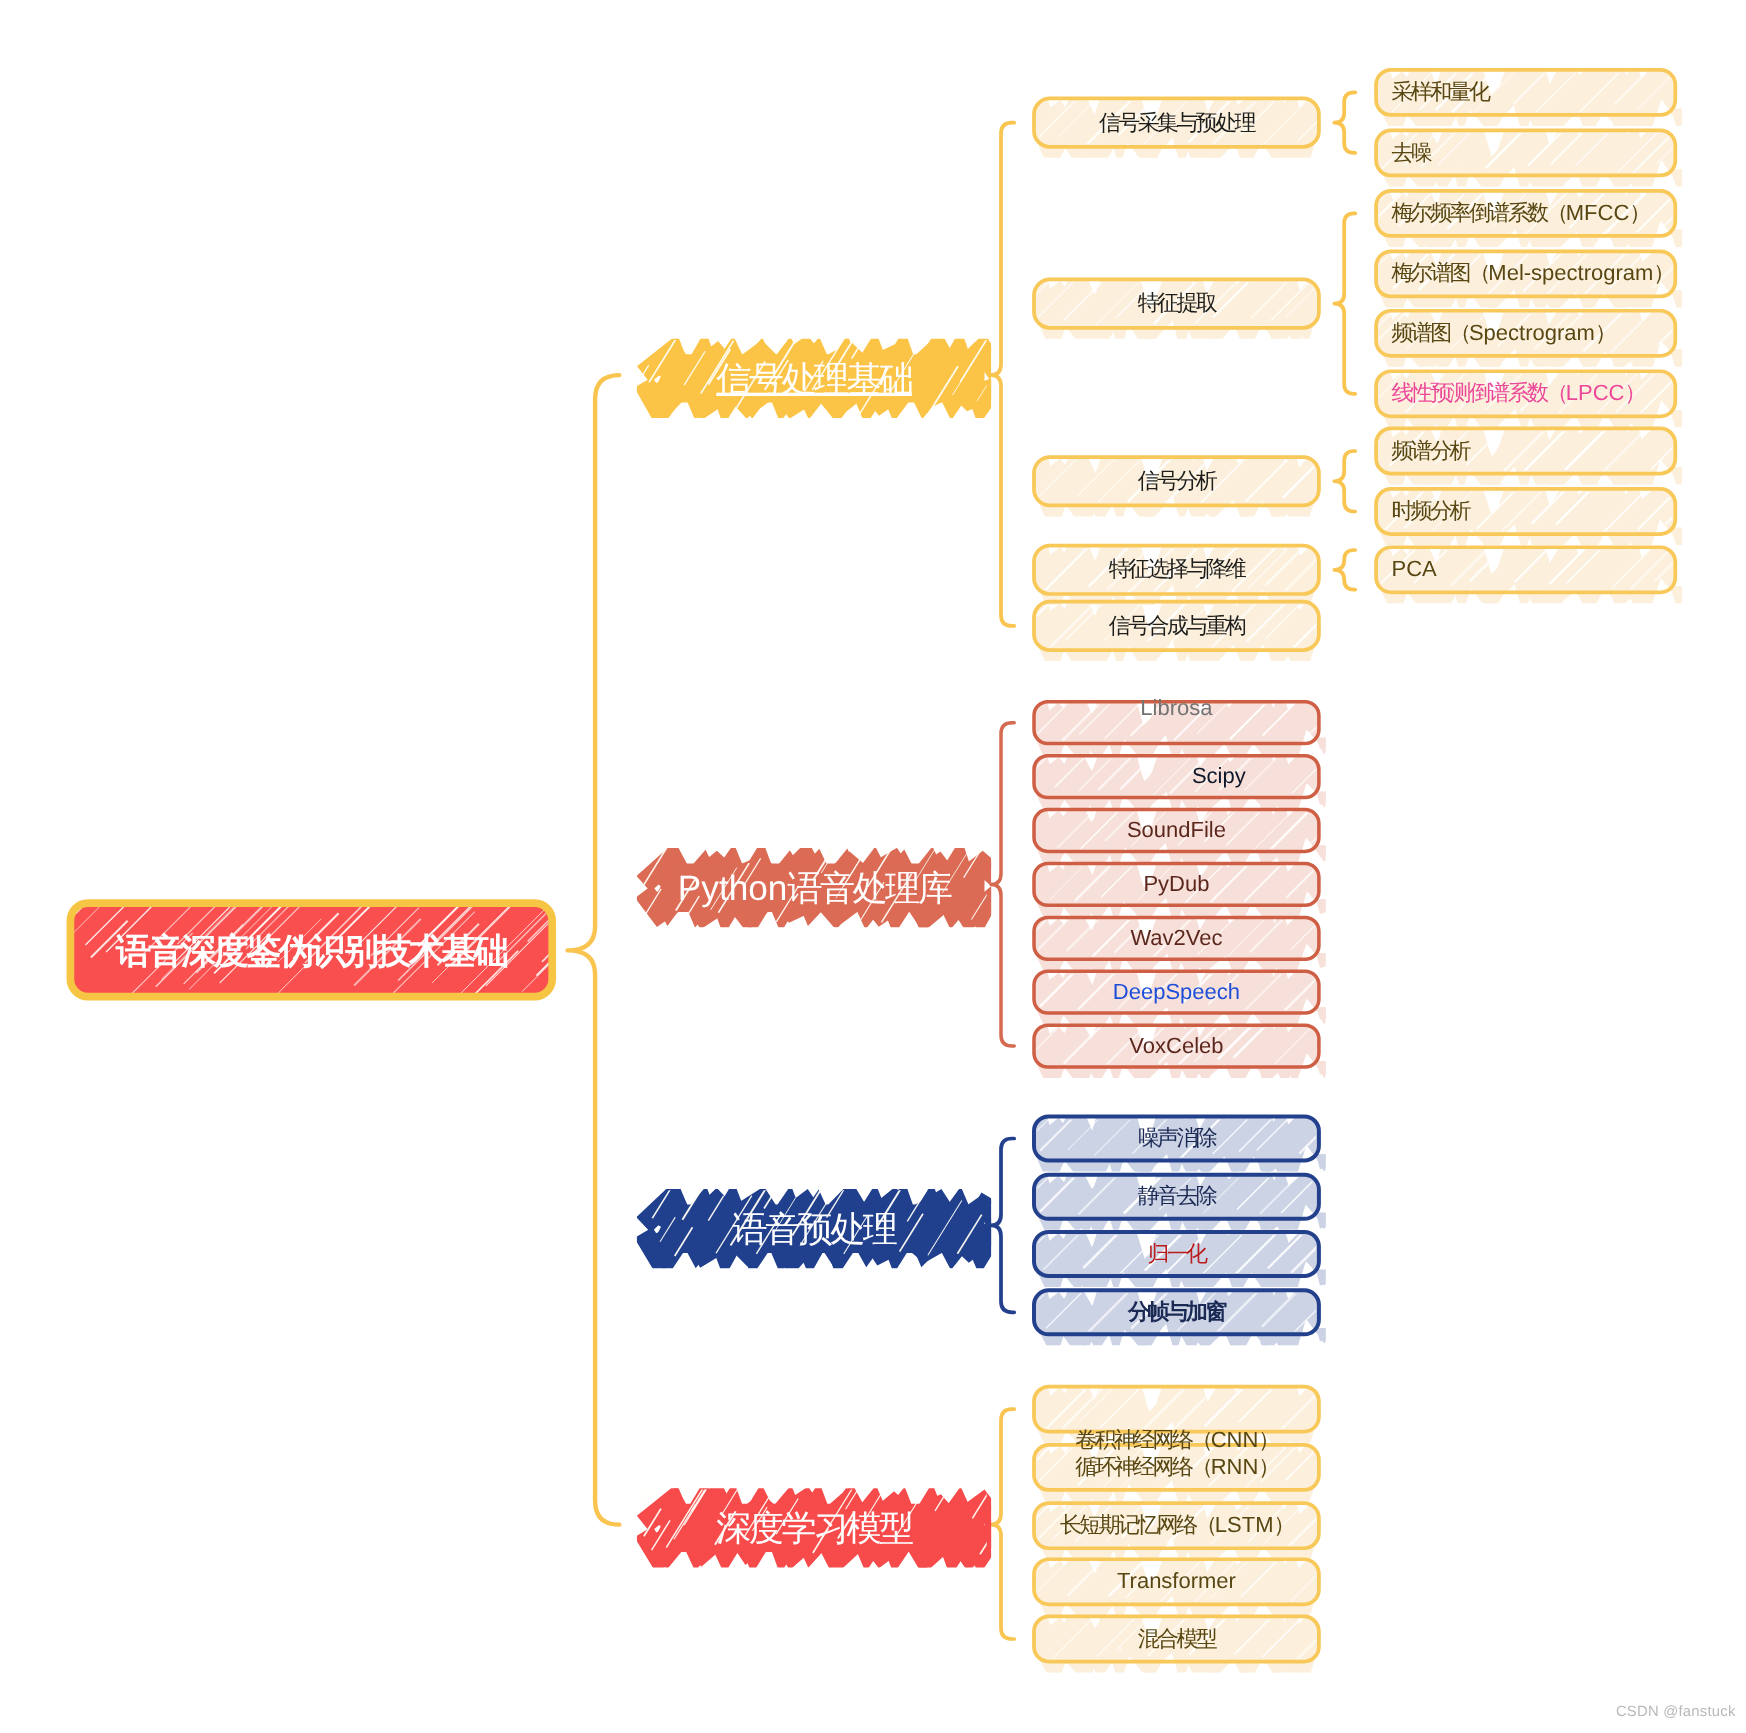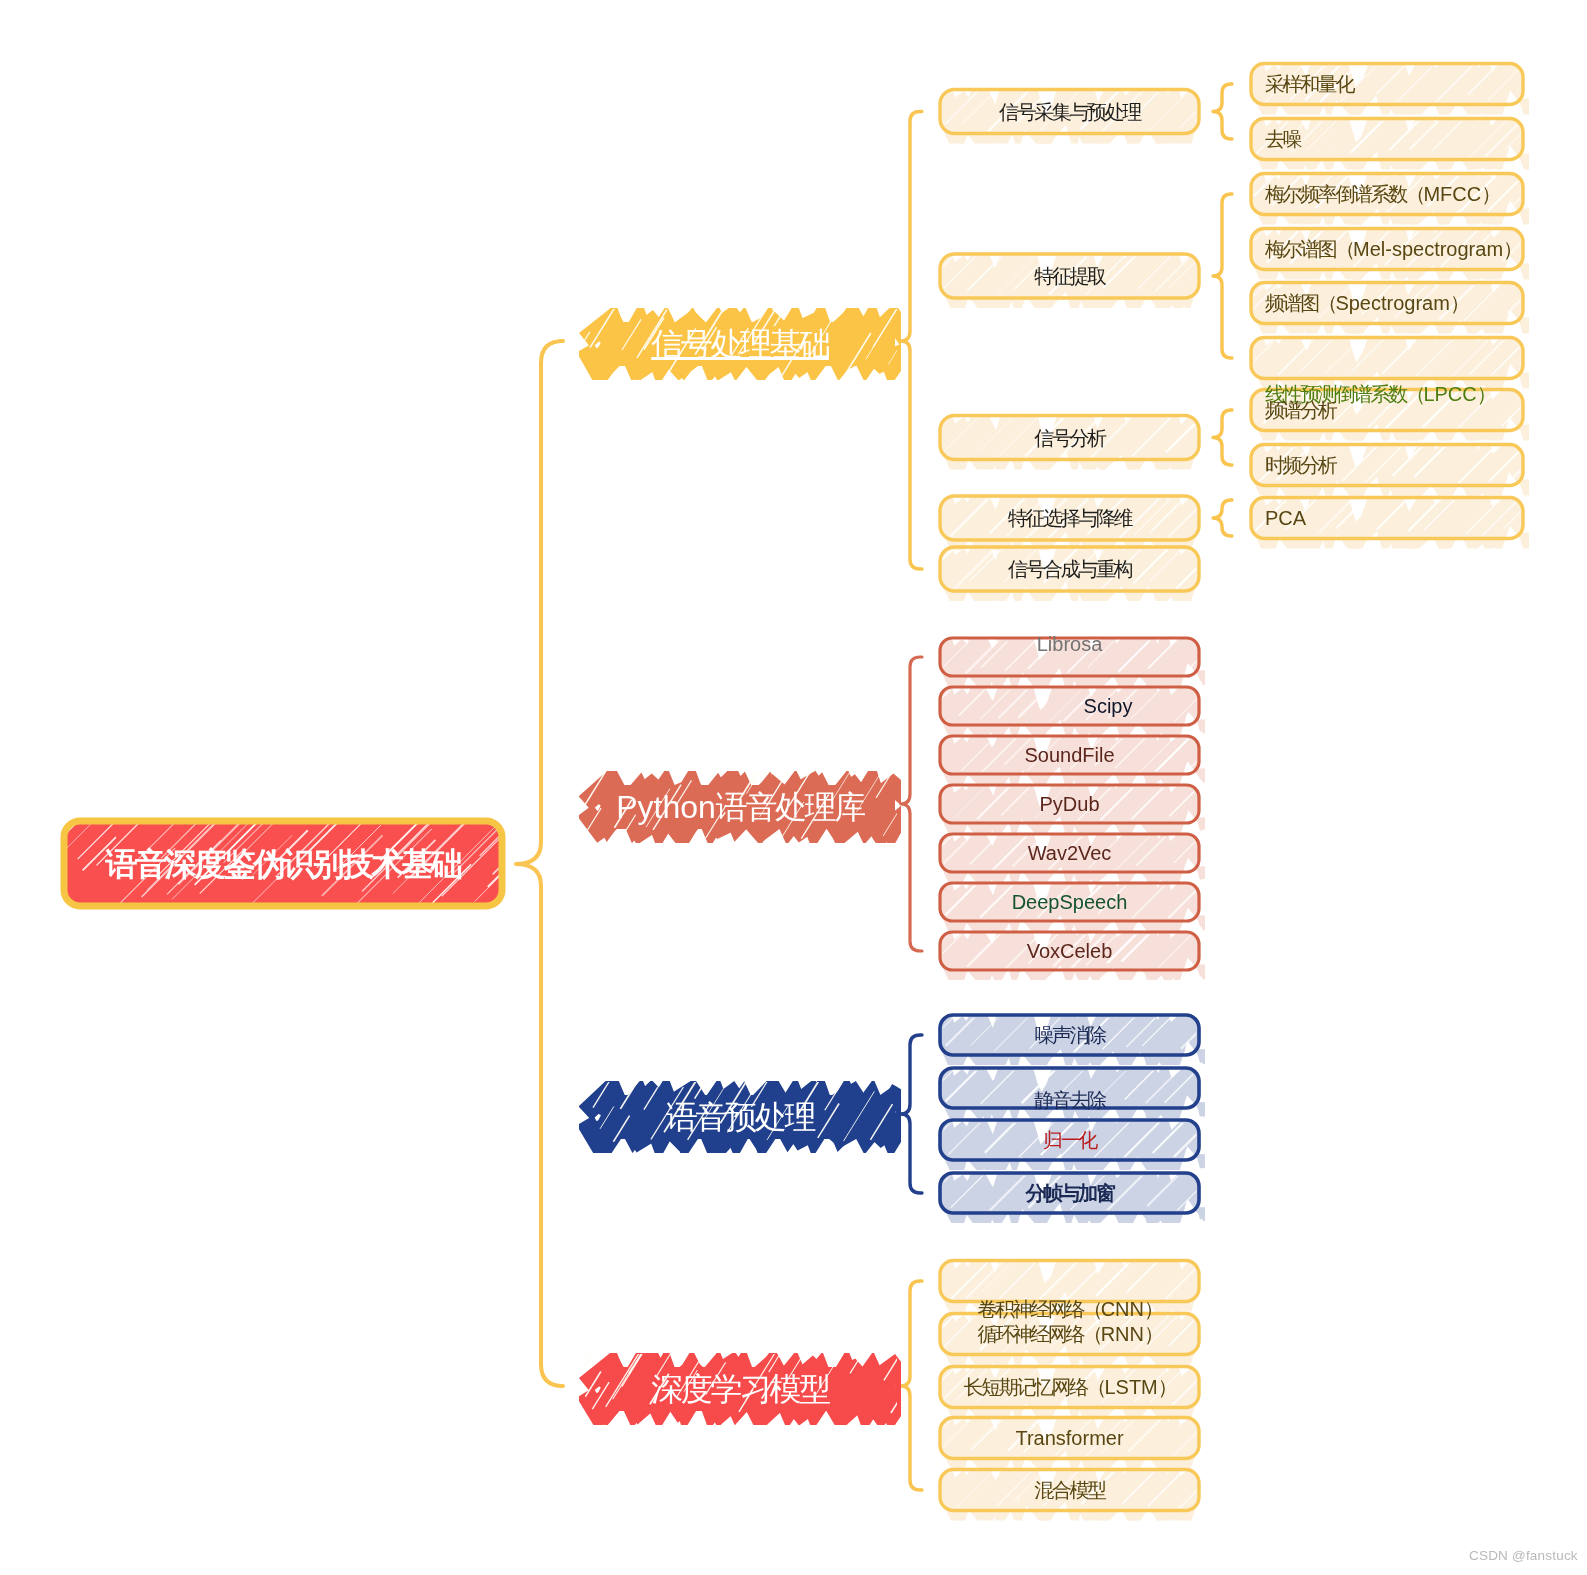--- a/index.html
+++ b/index.html
@@ -1414,40 +1414,40 @@
           <rect x="64" y="821" width="438" height="85" rx="16" ry="16" fill="none" stroke="#f6c544" stroke-width="7"></rect>
         </g>
       </g>
     </svg>
   <div id="labels">
       <div class="node-label" style="color: rgb(88, 71, 18); font-size: 20px; top: 84px; transform: translateY(-50%); left: 1265px;"><span style="letter-spacing: -2.4px;">采样和量化</span></div>
       <div class="node-label" style="color: rgb(88, 71, 18); font-size: 20px; top: 139px; transform: translateY(-50%); left: 1265px;"><span style="letter-spacing: -2.4px;">去噪</span></div>
       <div class="node-label" style="color: rgb(88, 71, 18); font-size: 20px; top: 194px; transform: translateY(-50%); left: 1265px;"><span style="letter-spacing: -2.4px;">梅尔频率倒谱系数（</span><span>MFCC</span><span style="letter-spacing: -2.4px;">）</span></div>
       <div class="node-label" style="color: rgb(88, 71, 18); font-size: 20px; top: 249px; transform: translateY(-50%); left: 1265px;"><span style="letter-spacing: -2.4px;">梅尔谱图（</span><span>Mel-spectrogram</span><span style="letter-spacing: -2.4px;">）</span></div>
       <div class="node-label" style="color: rgb(88, 71, 18); font-size: 20px; top: 303px; transform: translateY(-50%); left: 1265px;"><span style="letter-spacing: -2.4px;">频谱图（</span><span>Spectrogram</span><span style="letter-spacing: -2.4px;">）</span></div>
-      <div class="node-label" style="color: #4d7c0f; font-size: 20px; top: 358px; transform: translateY(-50%); left: 1265px; margin-top: 36px;"><span style="letter-spacing: -2.4px;">线性预测倒谱系数（</span><span>LPCC</span><span style="letter-spacing: -2.4px;">）</span></div>
+      <div class="node-label" style="color: #ec4899; font-size: 20px; top: 358px; transform: translateY(-50%); left: 1265px;"><span style="letter-spacing: -2.4px;">线性预测倒谱系数（</span><span>LPCC</span><span style="letter-spacing: -2.4px;">）</span></div>
       <div class="node-label" style="color: rgb(88, 71, 18); font-size: 20px; top: 410px; transform: translateY(-50%); left: 1265px;"><span style="letter-spacing: -2.4px;">频谱分析</span></div>
       <div class="node-label" style="color: rgb(88, 71, 18); font-size: 20px; top: 465px; transform: translateY(-50%); left: 1265px;"><span style="letter-spacing: -2.4px;">时频分析</span></div>
       <div class="node-label" style="color: rgb(88, 71, 18); font-size: 20px; top: 518px; transform: translateY(-50%); left: 1265px;"><span>PCA</span></div>
       <div class="node-label" style="color: rgb(29, 29, 27); font-size: 20px; top: 111.5px; transform: translate(-50%, -50%); left: 1069.5px;"><span style="letter-spacing: -2.4px;">信号采集与预处理</span></div>
       <div class="node-label" style="color: rgb(29, 29, 27); font-size: 20px; top: 276px; transform: translate(-50%, -50%); left: 1069.5px;"><span style="letter-spacing: -2.4px;">特征提取</span></div>
       <div class="node-label" style="color: rgb(29, 29, 27); font-size: 20px; top: 437.5px; transform: translate(-50%, -50%); left: 1069.5px;"><span style="letter-spacing: -2.4px;">信号分析</span></div>
       <div class="node-label" style="color: rgb(29, 29, 27); font-size: 20px; top: 518px; transform: translate(-50%, -50%); left: 1069.5px;"><span style="letter-spacing: -2.4px;">特征选择与降维</span></div>
       <div class="node-label" style="color: rgb(29, 29, 27); font-size: 20px; top: 569px; transform: translate(-50%, -50%); left: 1069.5px;"><span style="letter-spacing: -2.4px;">信号合成与重构</span></div>
       <div class="node-label" style="color: rgb(255, 255, 255); font-size: 32px; left: 740px; top: 344px; transform: translate(-50%, -50%);"><span style="letter-spacing: -2.4px; text-decoration: underline;">信号处理基础</span></div>
       <div class="node-label" style="color: #737373; font-size: 20px; top: 644px; transform: translate(-50%, -50%); left: 1069.5px;"><span>Librosa</span></div>
       <div class="node-label" style="color: #0f172a; font-size: 20px; top: 706px; transform: translate(-50%, -50%); left: 1108px;"><span>Scipy</span></div>
       <div class="node-label" style="color: rgb(91, 39, 28); font-size: 20px; top: 755px; transform: translate(-50%, -50%); left: 1069.5px;"><span>SoundFile</span></div>
       <div class="node-label" style="color: rgb(91, 39, 28); font-size: 20px; top: 804px; transform: translate(-50%, -50%); left: 1069.5px;"><span>PyDub</span></div>
       <div class="node-label" style="color: rgb(91, 39, 28); font-size: 20px; top: 853px; transform: translate(-50%, -50%); left: 1069.5px;"><span>Wav2Vec</span></div>
-      <div class="node-label" style="color: #14532d; font-size: 20px; top: 902px; transform: translate(-50%, -50%); left: 1069.5px;"><span>DeepSpeech</span></div>
+      <div class="node-label" style="color: #1d4ed8; font-size: 20px; top: 902px; transform: translate(-50%, -50%); left: 1069.5px;"><span>DeepSpeech</span></div>
       <div class="node-label" style="color: rgb(91, 39, 28); font-size: 20px; top: 951px; transform: translate(-50%, -50%); left: 1069.5px;"><span>VoxCeleb</span></div>
       <div class="node-label" style="color: rgb(255, 255, 255); font-size: 32px; left: 740px; top: 807px; transform: translate(-50%, -50%);"><span>Python</span><span style="letter-spacing: -2.4px;">语音处理库</span></div>
       <div class="node-label" style="color: rgb(27, 42, 85); font-size: 20px; top: 1035px; transform: translate(-50%, -50%); left: 1069.5px;"><span style="letter-spacing: -2.4px;">噪声消除</span></div>
-      <div class="node-label" style="color: rgb(27, 42, 85); font-size: 20px; top: 1088px; transform: translate(-50%, -50%); left: 1069.5px; margin-top: 12px;"><span style="letter-spacing: -2.4px;">静音去除</span></div>
+      <div class="node-label" style="color: rgb(27, 42, 85); font-size: 20px; top: 1088px; transform: translate(-50%, -50%); left: 1069.5px;"><span style="letter-spacing: -2.4px;">静音去除</span></div>
       <div class="node-label" style="color: #b91c1c; font-size: 20px; top: 1140px; transform: translate(-50%, -50%); left: 1069.5px;"><span style="letter-spacing: -2.4px;">归一化</span></div>
       <div class="node-label" style="color: rgb(27, 42, 85); font-size: 20px; top: 1193px; transform: translate(-50%, -50%); left: 1069.5px; font-weight: bold;"><span style="letter-spacing: -2.4px;">分帧与加窗</span></div>
       <div class="node-label" style="color: rgb(255, 255, 255); font-size: 32px; left: 740px; top: 1117px; transform: translate(-50%, -50%);"><span style="letter-spacing: -2.4px;">语音预处理</span></div>
       <div class="node-label" style="color: rgb(88, 71, 18); font-size: 20px; top: 1281px; transform: translate(-50%, -50%); left: 1069.5px; margin-top: 28px;"><span style="letter-spacing: -2.4px;">卷积神经网络（</span><span>CNN</span><span style="letter-spacing: -2.4px;">）</span></div>
       <div class="node-label" style="color: rgb(88, 71, 18); font-size: 20px; top: 1334px; transform: translate(-50%, -50%); left: 1069.5px;"><span style="letter-spacing: -2.4px;">循环神经网络（</span><span>RNN</span><span style="letter-spacing: -2.4px;">）</span></div>
       <div class="node-label" style="color: rgb(88, 71, 18); font-size: 20px; top: 1387px; transform: translate(-50%, -50%); left: 1069.5px;"><span style="letter-spacing: -2.4px;">长短期记忆网络（</span><span>LSTM</span><span style="letter-spacing: -2.4px;">）</span></div>
       <div class="node-label" style="color: rgb(88, 71, 18); font-size: 20px; top: 1438px; transform: translate(-50%, -50%); left: 1069.5px;"><span>Transformer</span></div>
       <div class="node-label" style="color: rgb(88, 71, 18); font-size: 20px; top: 1490px; transform: translate(-50%, -50%); left: 1069.5px;"><span style="letter-spacing: -2.4px;">混合模型</span></div>
       <div class="node-label" style="color: rgb(255, 255, 255); font-size: 32px; left: 740px; top: 1389px; transform: translate(-50%, -50%);"><span style="letter-spacing: -2.4px;">深度学习模型</span></div>
       <div class="node-label" style="color: rgb(255, 255, 255); font-size: 32px; font-weight: 600; left: 283px; top: 863.5px; transform: translate(-50%, -50%);"><span style="letter-spacing: -2.4px;">语音深度鉴伪识别技术基础</span></div>

